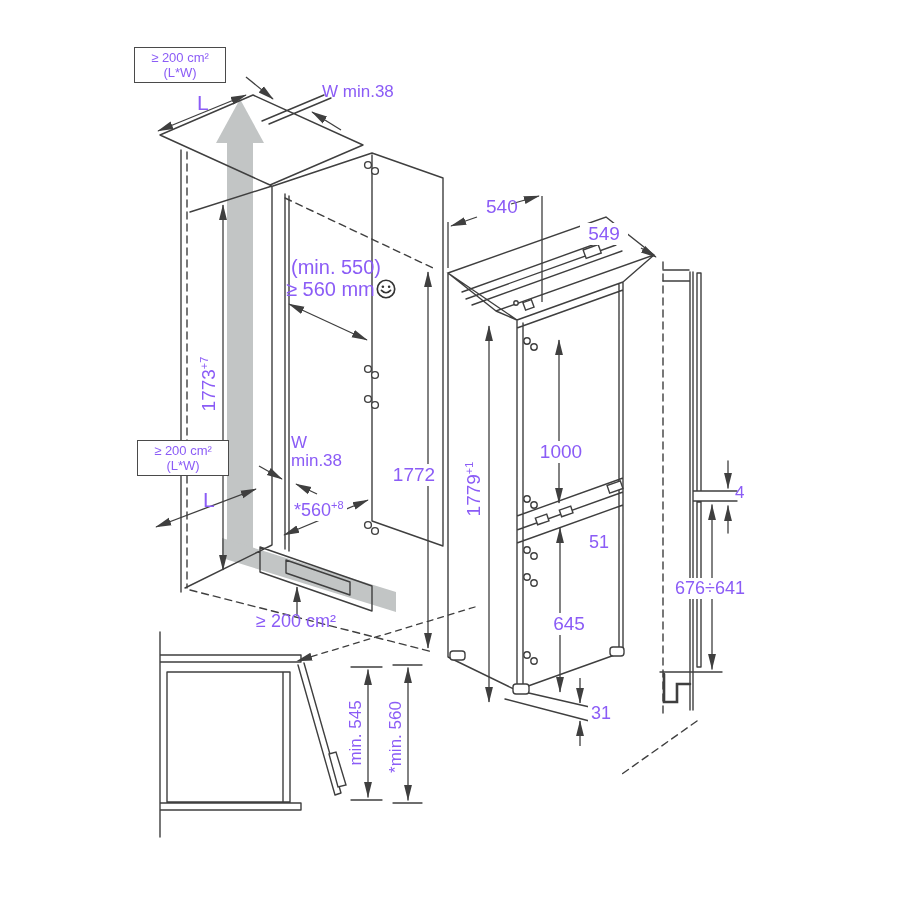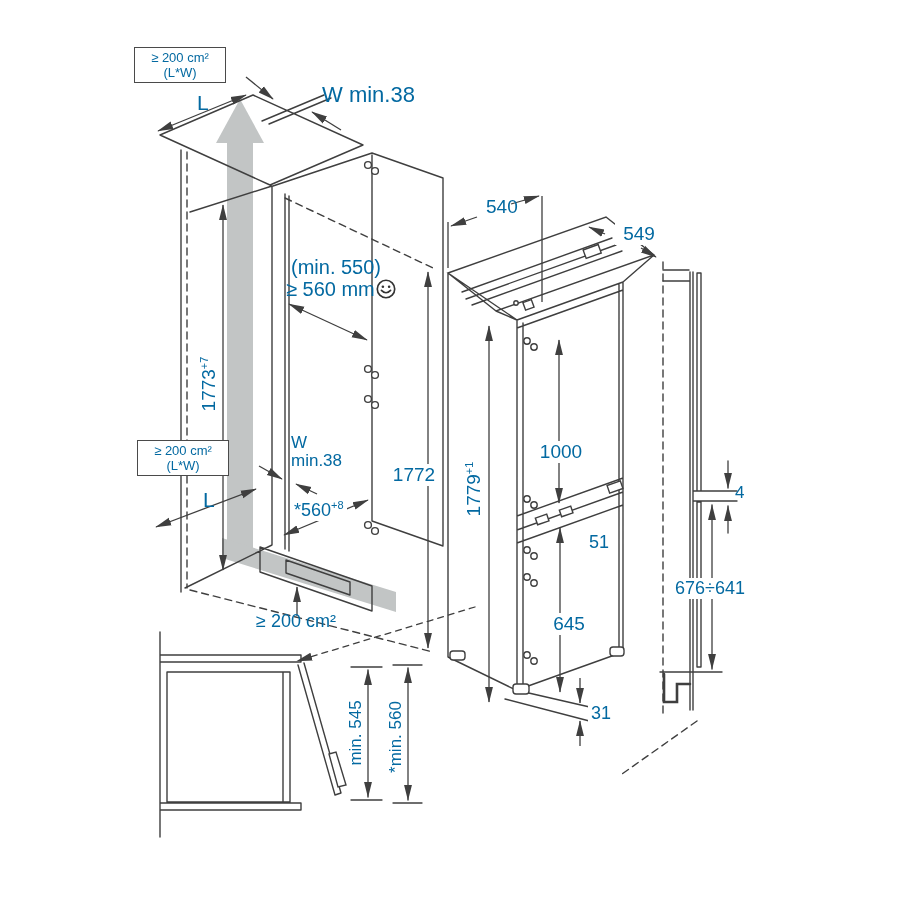--- a/index.html
+++ b/index.html
@@ -1,18 +1,18 @@
 <!DOCTYPE html>
 <html><head>
 <meta charset="utf-8">
 <style>
   html,body{margin:0;padding:0;background:#ffffff;}
   #stage{
     position:relative;width:922px;height:922px;background:#ffffff;
-    font-family:"Liberation Sans", sans-serif;color:#0369a1;overflow:hidden;
+    font-family:"Liberation Sans", sans-serif;color:#8b5cf6;overflow:hidden;
   }
   #linework{position:absolute;left:0;top:0;}
   .lbl{position:absolute;white-space:nowrap;line-height:1.05;}
   .lbl.bgw{background:#ffffff;padding:1px 3px;text-align:center;}
   .dim{font-size:19px;}
   .dim-sm{font-size:18px;}
   .boxed{
     position:absolute;border:1.6px solid #4a4a4a;background:#fff;
     font-size:13px;line-height:15px;text-align:center;padding:2px 4px;
   }
@@ -162,21 +162,21 @@
     </g>
   </svg>
 
   <div class="boxed" style="left:134px;top:47px;width:82px;">
     <div>≥ 200 cm²</div>
     <div>(L*W)</div>
   </div>
 
   <div class="lbl" style="left:197px;top:92px;font-size:21px;">L</div>
 
-  <div class="lbl" style="left:322px;top:83px;font-size:22px;">W min.38</div>
+  <div class="lbl" style="left:322px;top:83px;font-size:17px;">W min.38</div>
 
   <div class="lbl" style="left:286px;top:257px;">
     <div class="note1">(min. 550)</div>
     <div class="note2">
       <span>≥ 560 mm</span>
       <svg class="smiley" width="22" height="22" viewBox="0 0 24 24">
         <circle cx="12" cy="12" r="9.5" fill="none" stroke="#333" stroke-width="1.8"></circle>
         <circle cx="8.6" cy="9.6" r="1.4" fill="#333"></circle>
         <circle cx="15.4" cy="9.6" r="1.4" fill="#333"></circle>
         <path d="M7,13.5 Q12,18.6 17,13.5" fill="none" stroke="#333" stroke-width="1.8" stroke-linecap="round"></path>
@@ -201,21 +201,21 @@
   </div>
 
   <div class="lbl bgw dim-sm" style="left:291px;top:500px;text-align:center;">
     <span>*560</span><sup>+8</sup>
   </div>
 
   <div class="lbl dim-sm" style="left:256px;top:612px;">≥ 200 cm²</div>
 
   <div class="lbl dim" style="left:470px;top:197px;margin-left:16px;">540</div>
 
-  <div class="lbl bgw dim" style="left:615px;top:223px;width:42px;">549</div>
+  <div class="lbl bgw dim" style="left:580px;top:223px;width:42px;">549</div>
 
   <div class="lbl bgw dim" style="left:387px;top:464px;width:48px;">1772</div>
 
   <div class="rot" style="left:474px;top:489px;">
     <span class="dim" style="background:#fff;padding:0 2px;"><span>1779</span><sup>+1</sup></span>
   </div>
 
   <div class="lbl bgw dim" style="left:533px;top:441px;width:50px;">1000</div>
 
   <div class="lbl bgw dim-sm" style="left:564px;top:532px;margin-left:22px;">51</div>

